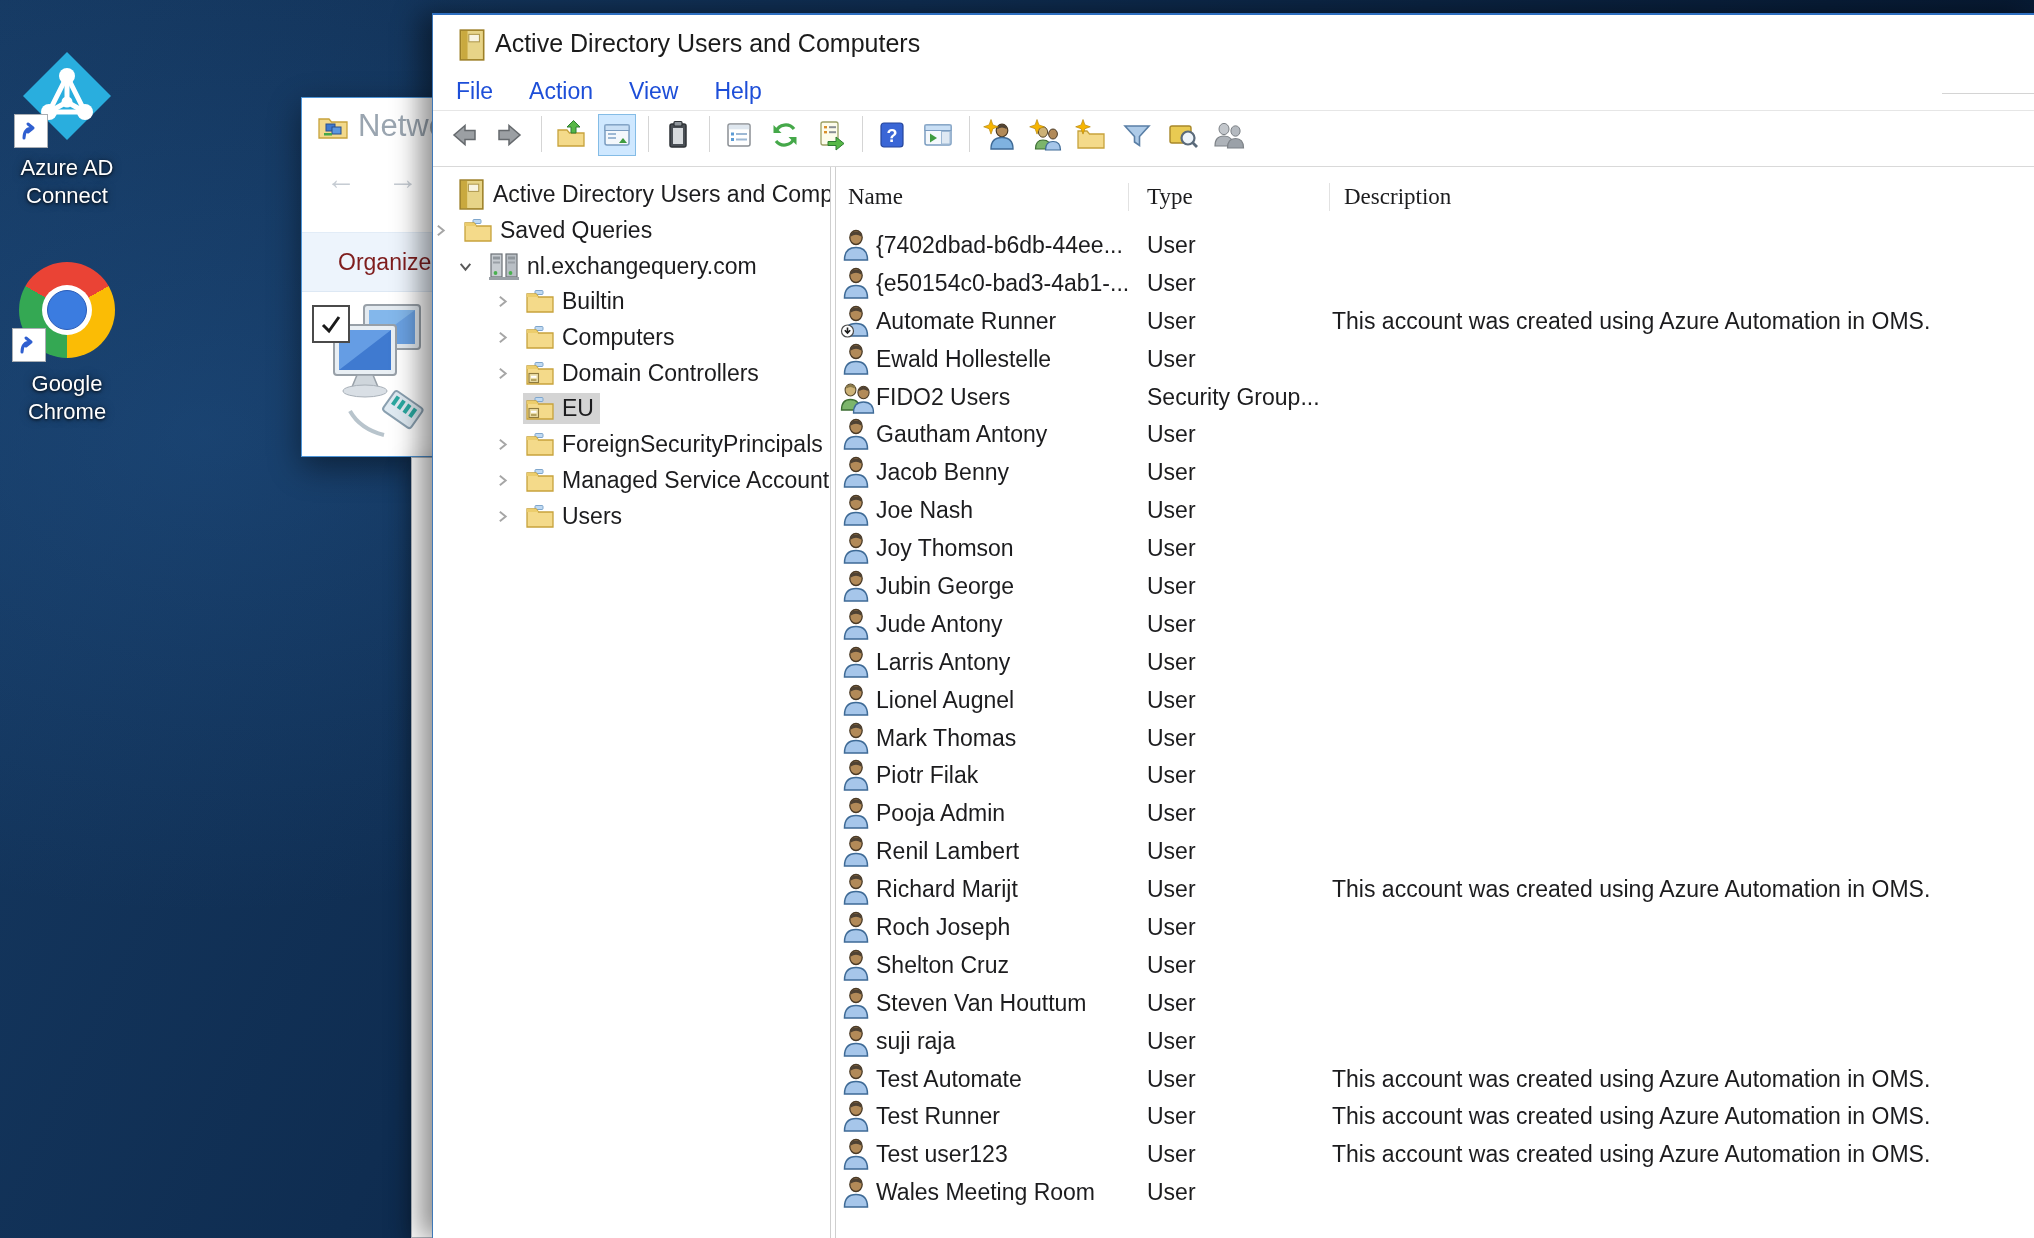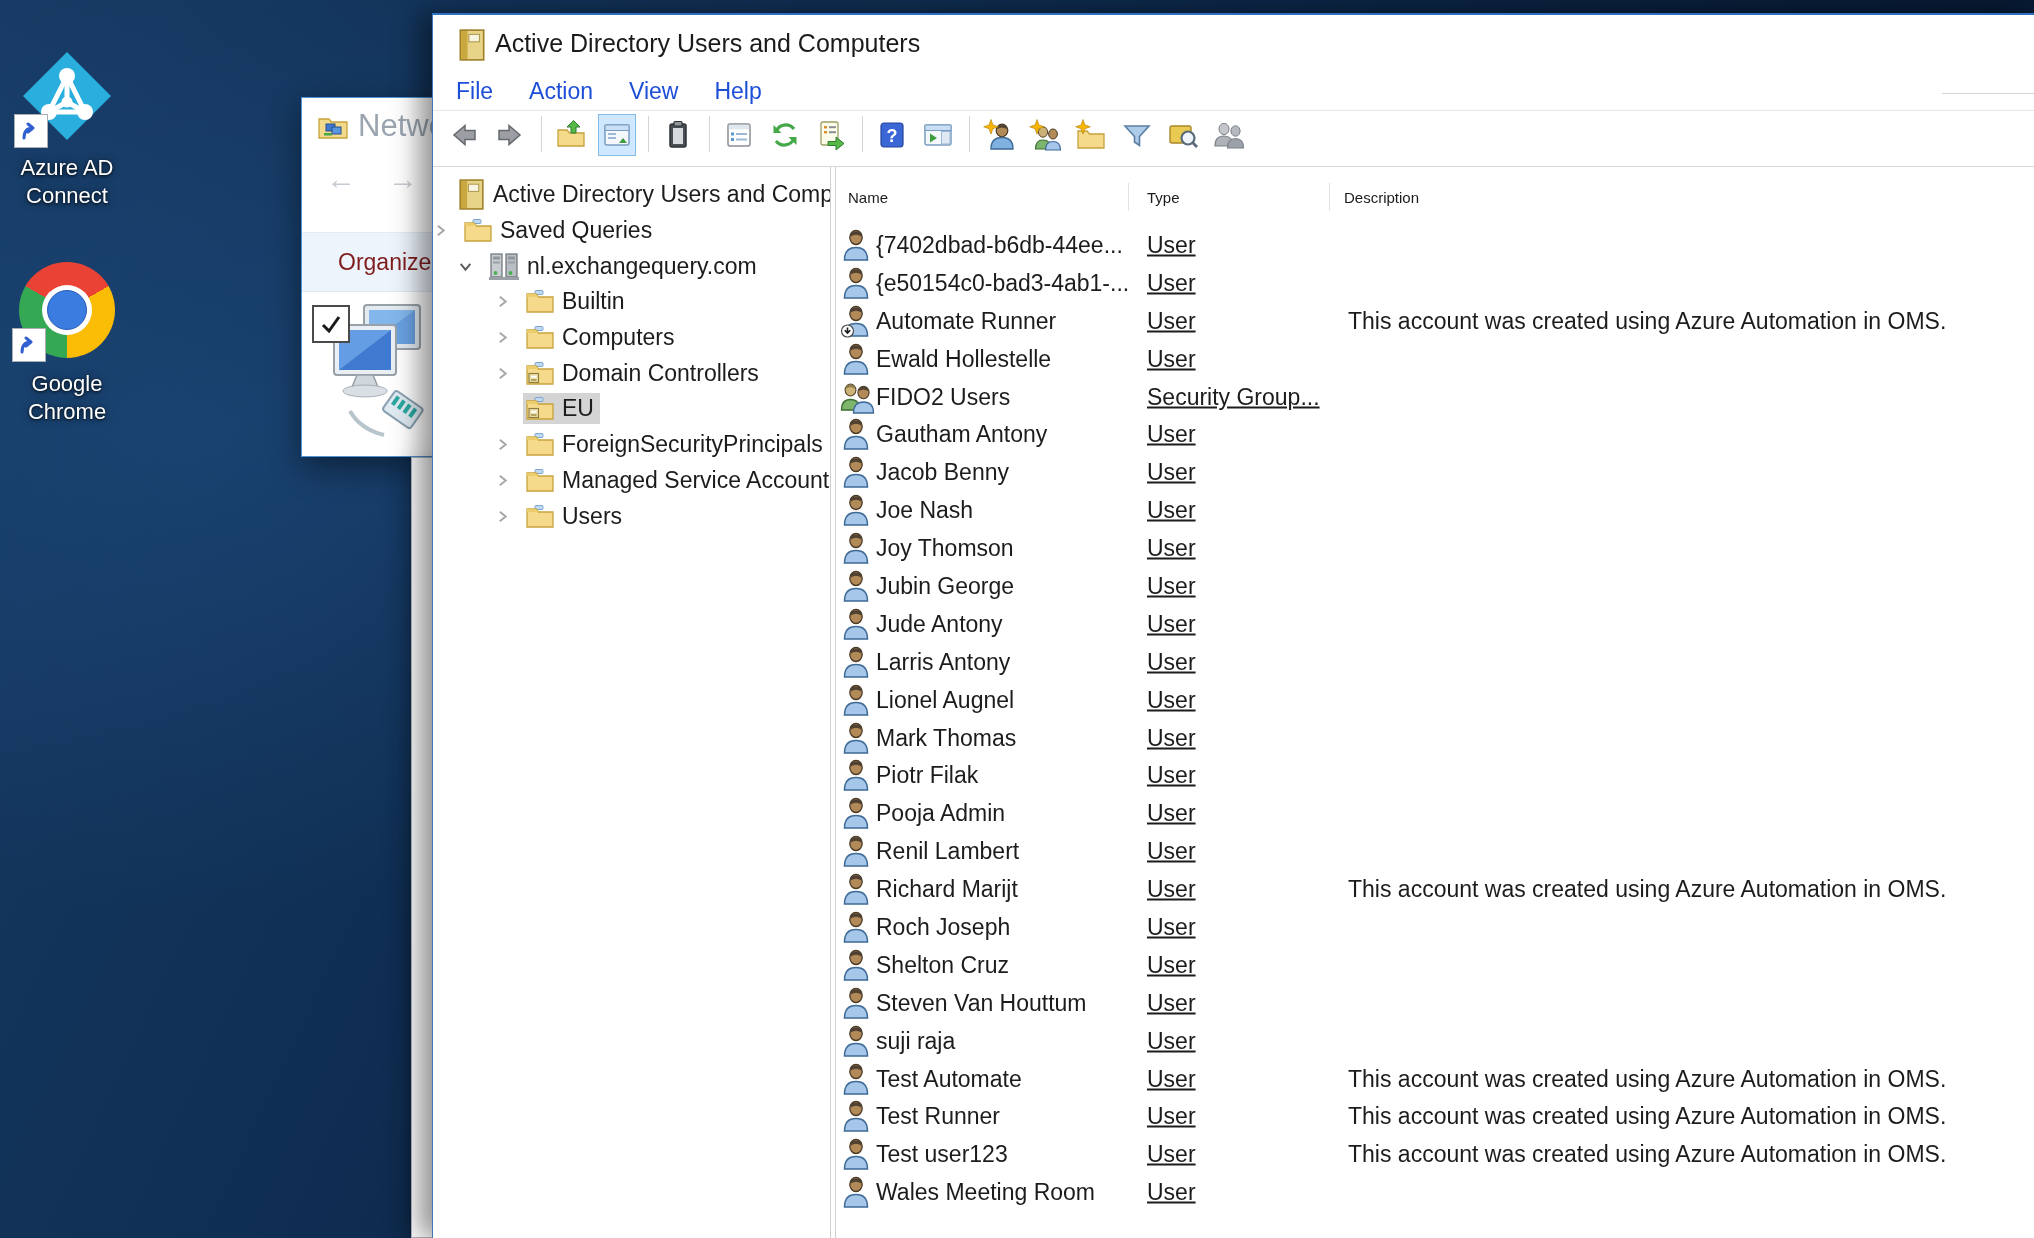--- a/index.html
+++ b/index.html
@@ -54,28 +54,28 @@
   .panes{position:absolute;left:0;top:152px;right:0;bottom:0;display:flex;background:#fff;}
   .tree-pane{width:398px;border-right:1px solid #cfcfcf;overflow:hidden;padding-top:10px;background:#fff;}
   .splitter{width:5px;background:#fff;border-right:1px solid #cfcfcf;}
   .list-pane{flex:1;position:relative;background:#fff;overflow:hidden;}
   .tree-row{height:35.7px;display:flex;align-items:center;white-space:nowrap;}
   .chev{width:28px;display:flex;justify-content:flex-start;align-items:center;flex:0 0 28px;}
   .row-inner{display:flex;align-items:center;gap:7px;padding:2px 6px 2px 2px;}
   .row-inner.selected{background:#d4d4d4;}
   .tlabel{font-size:23px;color:#1c1c1e;}
   .list-header{position:relative;height:59px;}
-  .lh-label{position:absolute;top:50%;transform:translateY(-50%);font-size:15px;color:#1c1c1e;}
+  .lh-label{position:absolute;top:50%;transform:translateY(-50%);font-size:23px;color:#1c1c1e;font-family:Liberation Serif, serif;}
   .lh-sep{position:absolute;top:16px;width:1px;height:28px;background:#e2e2e2;}
   .list-row{position:relative;height:37.9px;}
   .list-row>span{position:absolute;top:50%;transform:translateY(-50%);white-space:nowrap;font-size:23px;color:#1c1c1e;}
   .licon{left:4px;width:34px;}
   .lname{left:40px;}
-  .ltype{left:311px;text-decoration:underline;}
-  .ldesc{left:512px;}
+  .ltype{left:311px;}
+  .ldesc{left:496px;}
   svg{display:block;}
 </style>
 </head>
 <body>
 
 <div class="stage">
 
   <div class="dicon" style="left:1px;top:50px;">
     <div class="dicon-img" style="width:92px;height:92px;">
       <svg width="92" height="92" viewBox="0 0 92 92">

